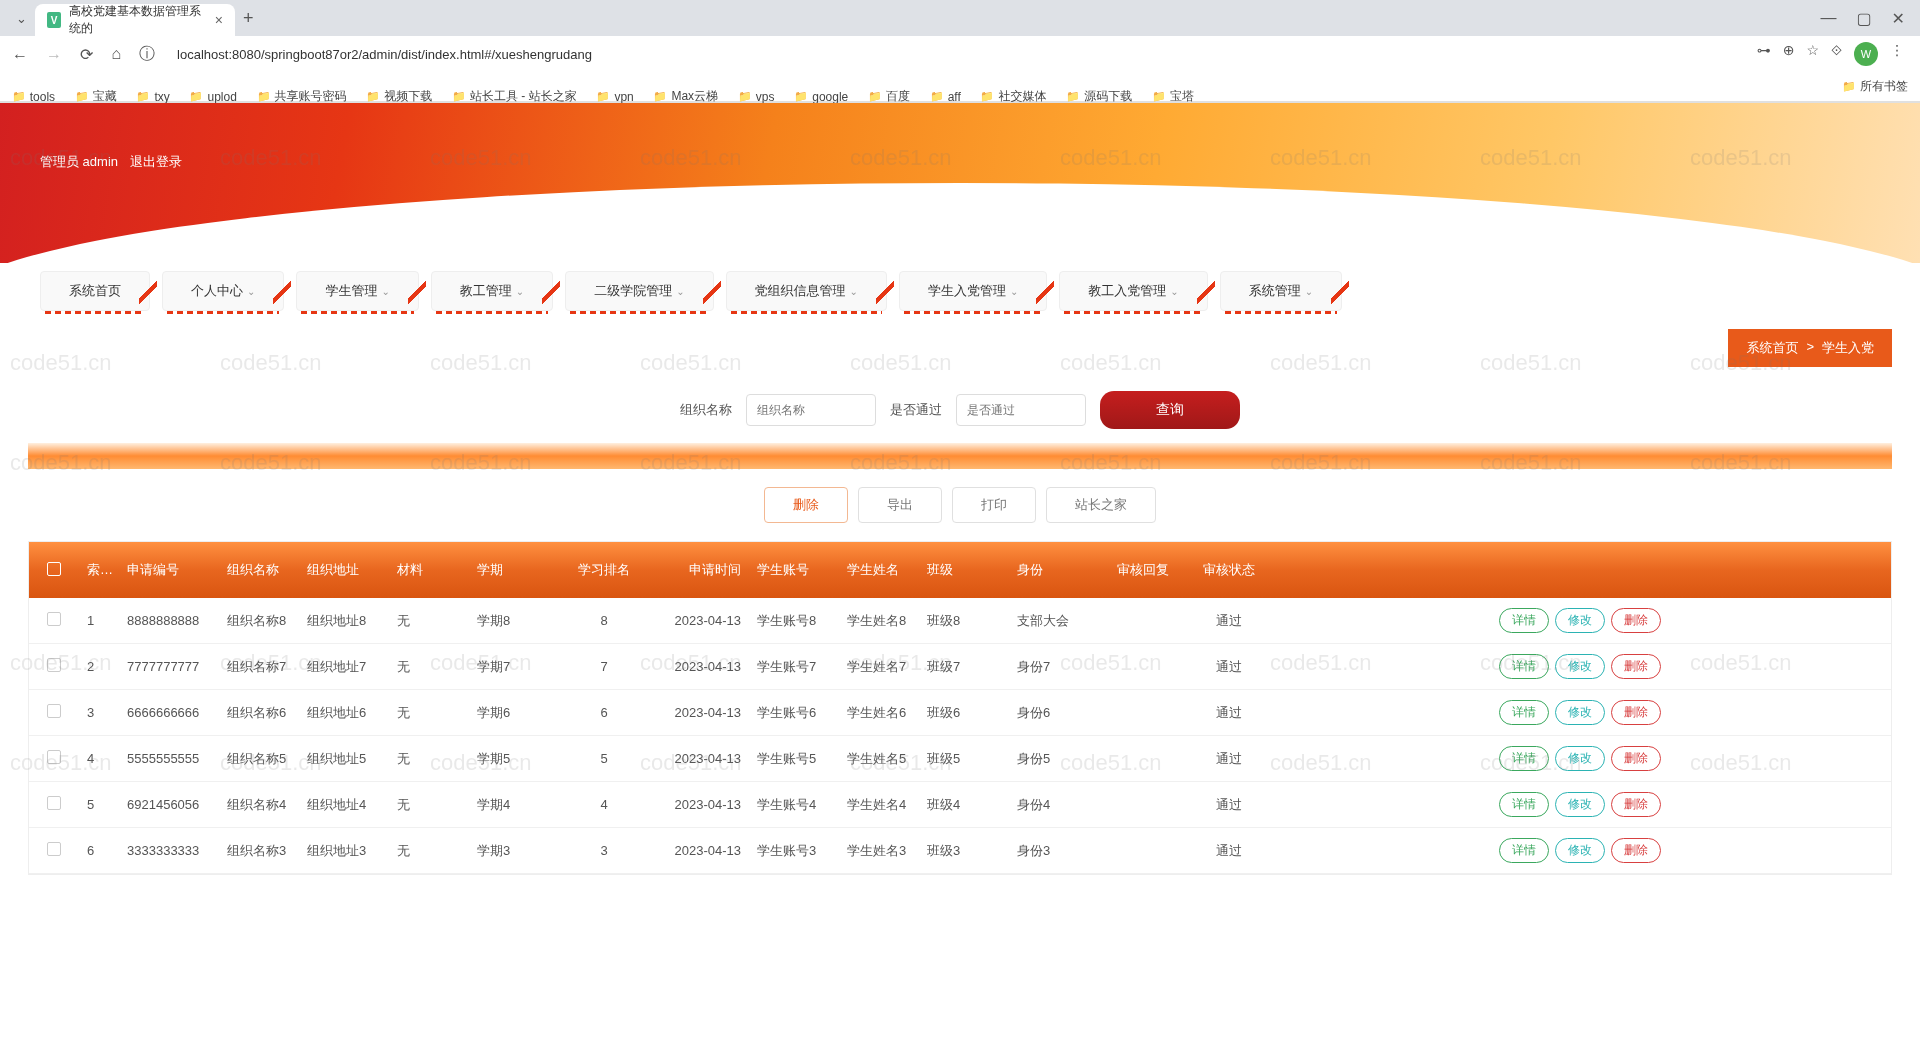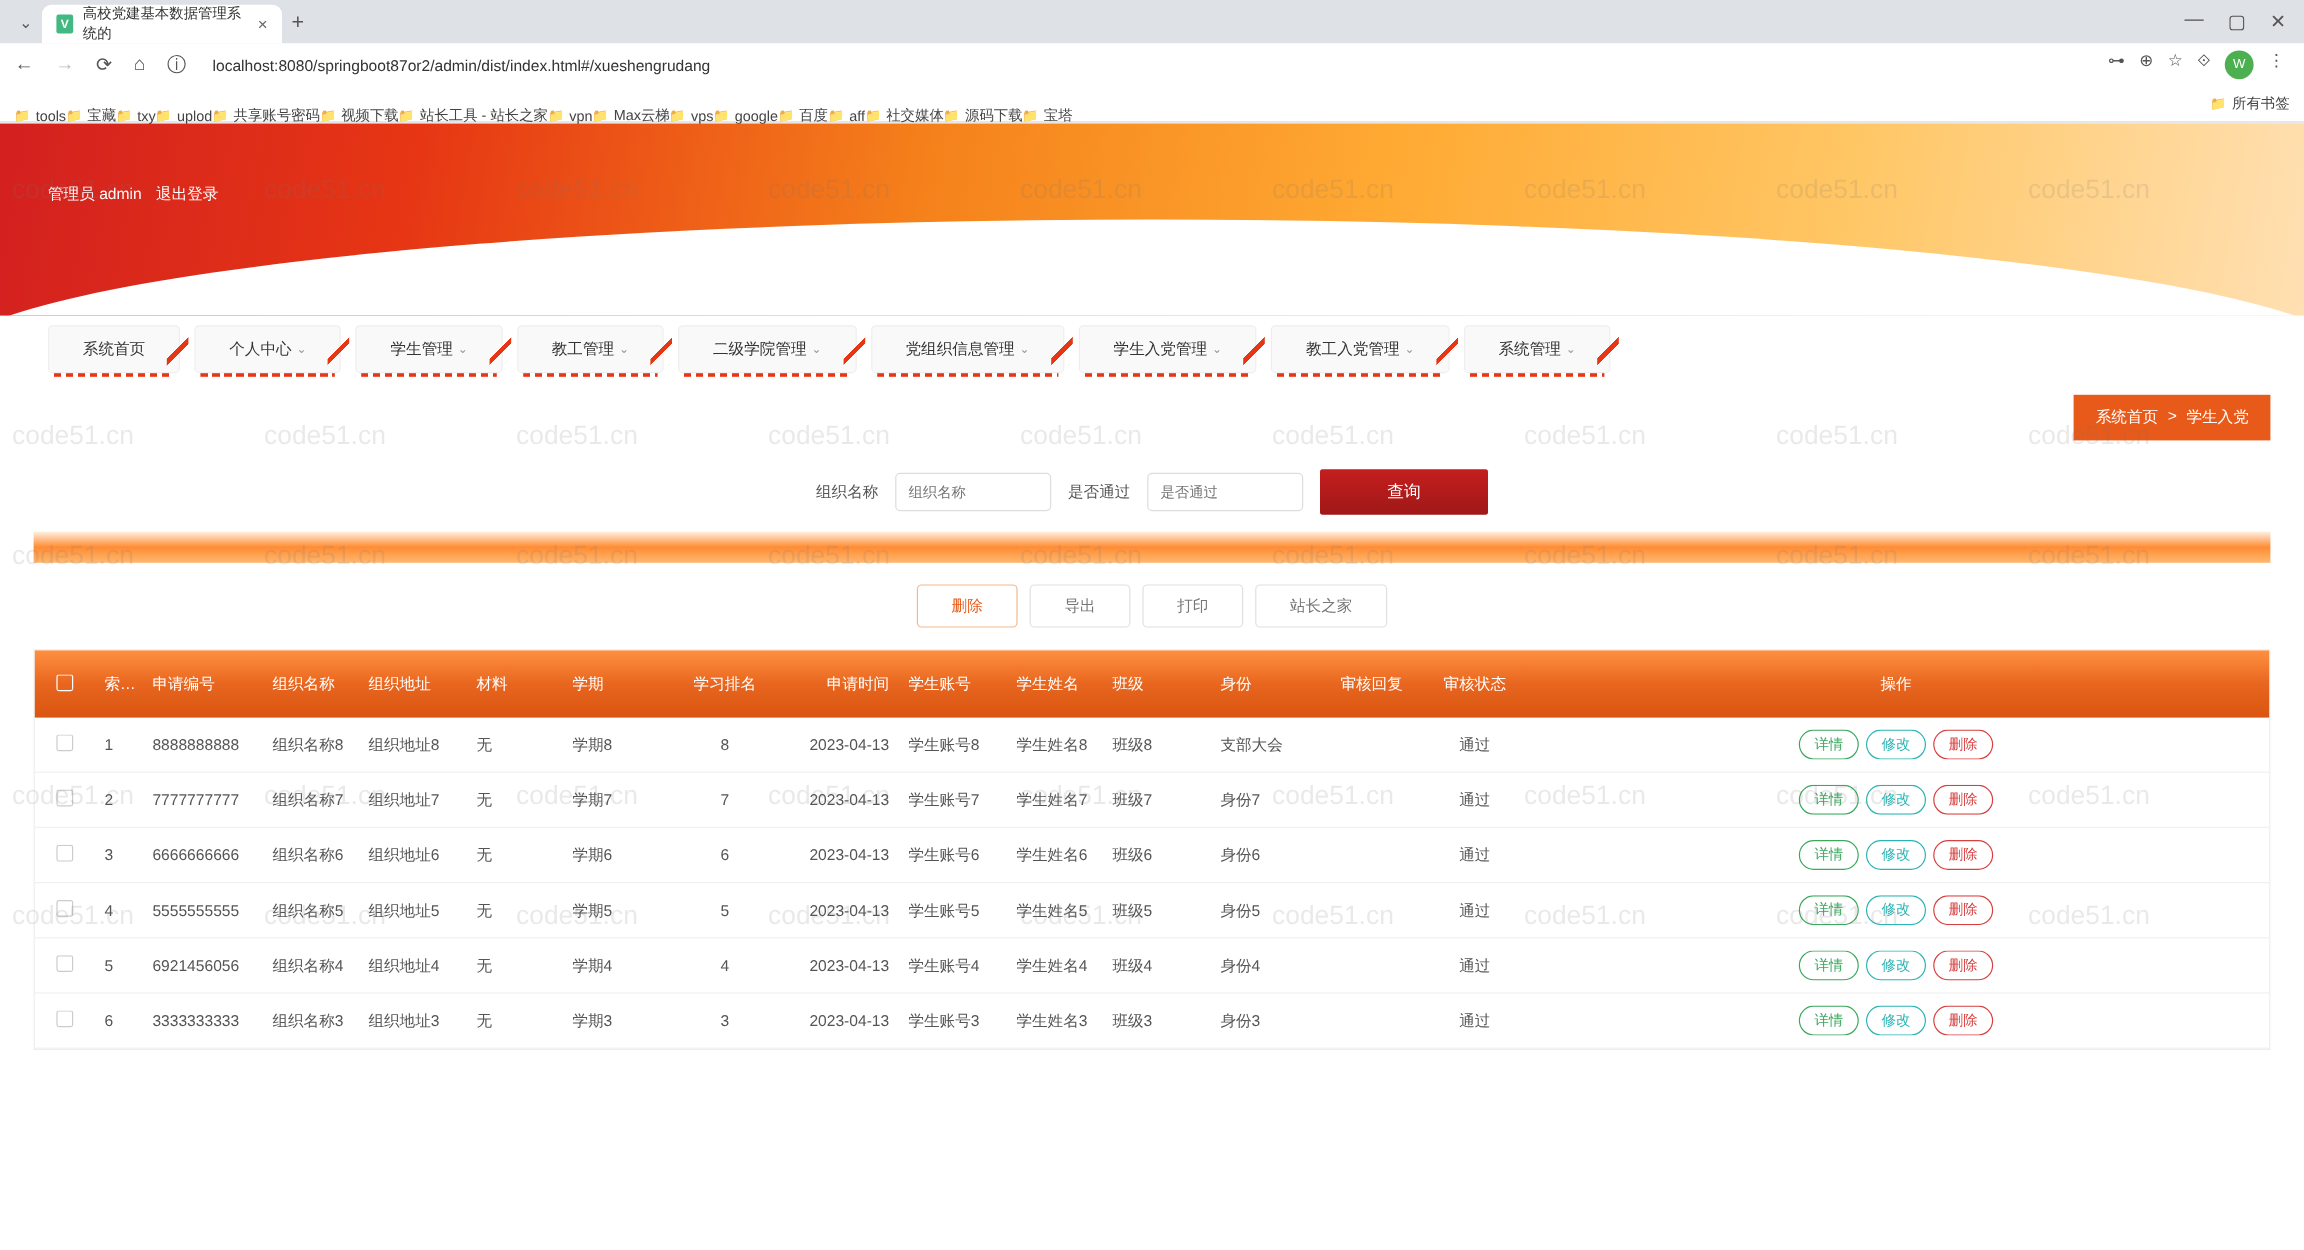--- a/index.html
+++ b/index.html
@@ -27,21 +27,21 @@
 .nav-tabs{display:flex;gap:12px;padding:8px 40px;background:#fff}
 .nav-tab{position:relative;background:#f9f9f9;border:1px solid #eee;border-radius:4px;padding:10px 28px;font-size:13px;color:#333;cursor:pointer;transition:.2s;display:flex;align-items:center;gap:4px}
 .nav-tab::before{content:"";position:absolute;top:0;bottom:0;right:-8px;width:18px;background:linear-gradient(135deg,transparent 48%,#e63614 48%,#e63614 58%,transparent 58%)}
 .nav-tab::after{content:"";position:absolute;bottom:-4px;left:4px;right:4px;height:3px;background:repeating-linear-gradient(90deg,#e63614 0 6px,transparent 6px 10px)}
 .nav-tab .chev{color:#999;font-size:10px}
 .breadcrumb-wrap{display:flex;justify-content:flex-end;padding:10px 28px}
 .breadcrumb{background:#e85a1a;color:#fff;padding:10px 18px;font-size:13px;display:flex;gap:8px}
 .search-row{display:flex;align-items:center;justify-content:center;gap:14px;padding:14px 0}
 .search-label{font-size:13px;color:#555}
 .search-input{width:130px;height:32px;border:1px solid #ddd;border-radius:4px;padding:0 10px;font-size:12px;color:#999}
-.search-btn{background:linear-gradient(180deg,#c51e1e,#a01818);color:#fff;border:none;padding:10px 56px;font-size:14px;cursor:pointer;border-radius:2px}
+.search-btn{background:linear-gradient(180deg,#c51e1e,#a01818);color:#fff;border:none;padding:10px 56px;font-size:14px;cursor:pointer;border-radius:14px}
 .orange-bar{height:26px;background:linear-gradient(180deg,#fff0e0,#ff8c33,#ffb870);margin:0 28px}
 .toolbar{display:flex;justify-content:center;gap:10px;padding:18px 0;position:relative}
 .tool-btn{padding:8px 28px;border:1px solid #e0e0e0;border-radius:4px;font-size:13px;background:#fff;cursor:pointer;color:#777}
 .tool-btn.del{color:#e85a1a;border-color:#f3b892}
 .watermark{position:absolute;top:50%;left:50%;transform:translate(-50%,-50%);font-size:48px;font-weight:bold;color:#e63030;pointer-events:none;letter-spacing:2px;font-family:"SimHei",sans-serif}
 .table-wrap{margin:0 28px;border:1px solid #eee}
 .thead{display:flex;background:linear-gradient(180deg,#ff9040,#e8661f,#d95510);color:#fff;font-size:13px;font-weight:500;height:56px;align-items:center}
 .th,.td{padding:0 8px;text-align:left;overflow:hidden;white-space:nowrap;text-overflow:ellipsis}
 .c-chk{width:50px;text-align:center}
 .c-idx{width:40px}
@@ -96,21 +96,21 @@
     <div class="url-icons">
       <span>⊶</span>
       <span>⊕</span>
       <span>☆</span>
       <span>⟐</span>
       <span class="avatar-circle">W</span>
       <span>⋮</span>
     </div>
   </div>
   <div class="bookmarks-bar">
-    <span id="bm-container" style="display: flex; gap: 0; margin-top: 20px;">
+    <span id="bm-container" style="display: flex; gap: 20px; margin-top: 20px;">
         <span class="bm bm-folder">
           <span>tools</span>
         </span>
         <span class="bm bm-folder">
           <span>宝藏</span>
         </span>
         <span class="bm bm-folder">
           <span>txy</span>
         </span>
         <span class="bm bm-folder">
@@ -239,21 +239,20 @@
     <div class="th c-mat">材料</div>
     <div class="th c-term">学期</div>
     <div class="th c-rank">学习排名</div>
     <div class="th c-date">申请时间</div>
     <div class="th c-acc">学生账号</div>
     <div class="th c-name">学生姓名</div>
     <div class="th c-cls">班级</div>
     <div class="th c-id">身份</div>
     <div class="th c-reply">审核回复</div>
     <div class="th c-stat">审核状态</div>
-    <div class="th c-ops">操作</div>
   </div>
   <div id="rows-container">
       <div class="trow">
         <div class="td c-chk"><span class="chk"></span></div>
         <div class="td c-idx">1</div>
         <div class="td c-sno">8888888888</div>
         <div class="td c-org">组织名称8</div>
         <div class="td c-addr">组织地址8</div>
         <div class="td c-mat">无</div>
         <div class="td c-term">学期8</div>

